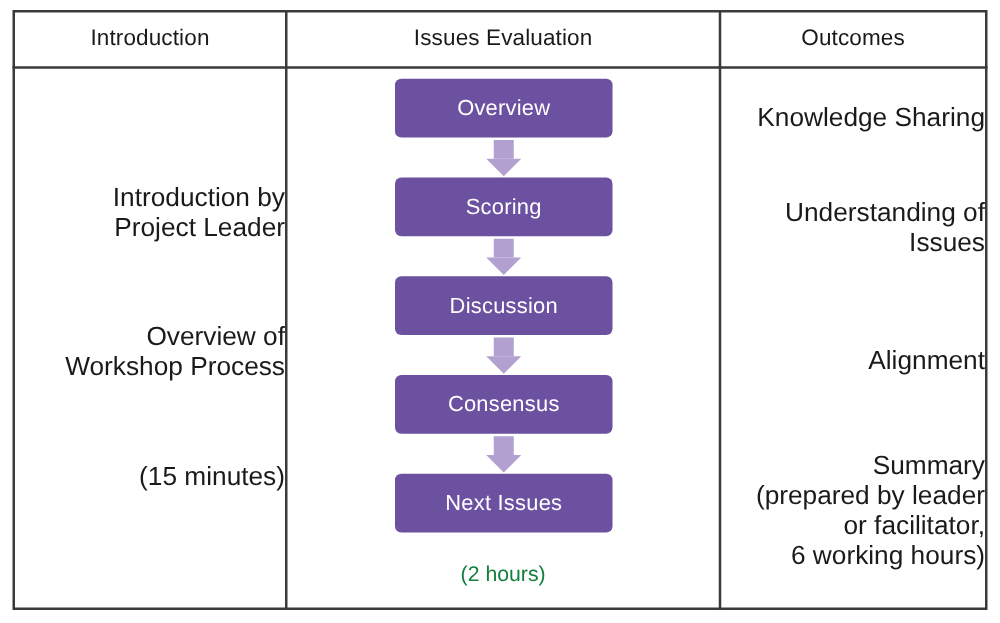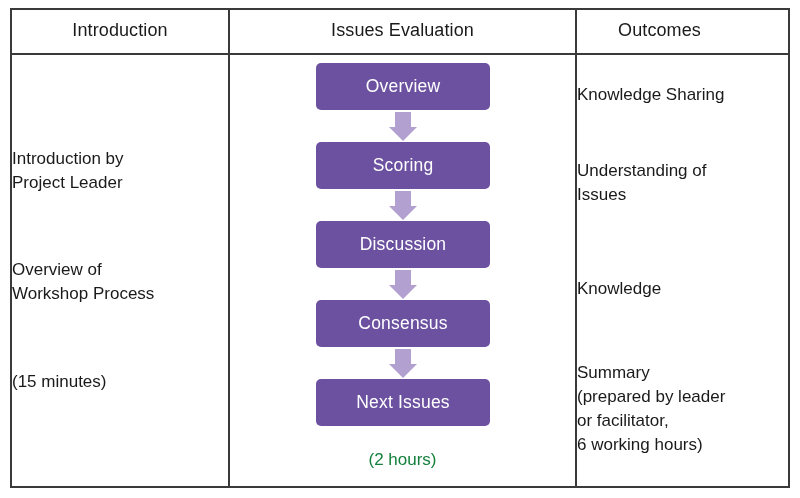--- a/index.html
+++ b/index.html
@@ -61,38 +61,38 @@
     height: 45px;
     display: flex;
     align-items: center;
     justify-content: center;
     font-size: 18px;
     color: #1a1a1a;
     letter-spacing: 0.1px;
   }
   .header-cell.h1 { left: 12px;  width: 216px; }
   .header-cell.h2 { left: 230px; width: 345px; }
-  .header-cell.h3 { left: 554px; width: 211px; border-radius: 10px; }
+  .header-cell.h3 { left: 577px; width: 211px; border-radius: 10px; }
 
   
   .body-col {
     position: absolute;
     top: 55px;
     height: 431px;
   }
   .body-col.c1 { left: 12px;  width: 216px; }
   .body-col.c2 { left: 230px; width: 345px; }
   .body-col.c3 { left: 577px; width: 211px; }
 
   
   .text-block {
     position: absolute;
     width: 100%;
-    text-align: left;
-    font-size: 17px;
+    text-align: right;
+    font-size: 21px;
     line-height: 24px;
     color: #1a1a1a;
     white-space: pre-line;
   }
 
   
   .flow-box {
     position: absolute;
     left: 86px;
     width: 174px;
@@ -212,20 +212,20 @@
       <span>Next Issues</span>
     </div>
 
     <div class="duration-caption" style="top:395px">(2 hours)</div>
   </div>
 
   <div class="body-col c3">
     <div class="text-block" style="top:28px">Knowledge Sharing</div>
     <div class="text-block" style="top:104px">Understanding of
 Issues</div>
-    <div class="text-block" style="top:222px">Knowledge</div>
+    <div class="text-block" style="top:222px">Alignment</div>
     <div class="text-block" style="top:306px">Summary
 (prepared by leader
 or facilitator,
 6 working hours)</div>
   </div>
 
 </div>
 
 </body></html>

